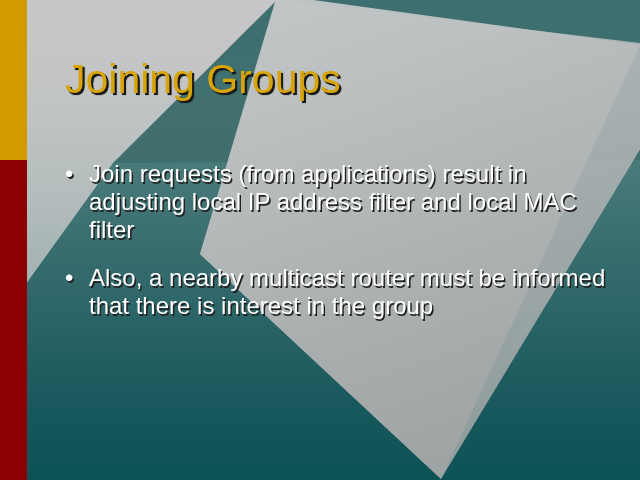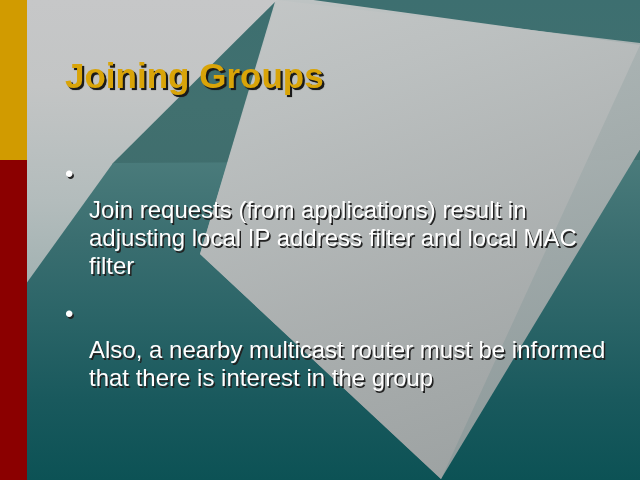--- a/index.html
+++ b/index.html
@@ -57,22 +57,22 @@
   .sidebar .maroon { width: 100%; flex: 1; background: #8b0000; }
 
   
   .content {
     position: absolute; left: 27px; top: 0;
     width: 613px; height: 480px;
   }
   .slide-title {
     position: absolute;
     left: 38px; top: 56px;
-    font-size: 35px;
-    font-weight: bold;
+    font-size: 41px;
+    font-weight: normal;
     letter-spacing: 0px;
     color: #d9a408;
     text-shadow: 2px 2px 0 #1a1a1a, 2px 2px 1px #1a1a1a;
     white-space: nowrap;
   }
   .body-list {
     position: absolute;
     left: 38px; top: 160px;
     width: 545px;
     margin: 0; padding: 0;
@@ -91,21 +91,20 @@
   .bullet-mark {
     flex: 0 0 auto;
     width: 24px;
     font-size: 24px;
     line-height: 28px;
     color: #ffffff;
     text-shadow: 1.5px 1.5px 0 #222222;
   }
   .bullet-text {
     flex: 1 1 auto;
-    margin-top: 36px;
   }
 </style>
 </head>
 <body>
 
 <div id="slide">
 
   <div class="bg-base"></div>
   <div class="bg-teal-diamond"></div>
   <div class="bg-teal-left"></div>

